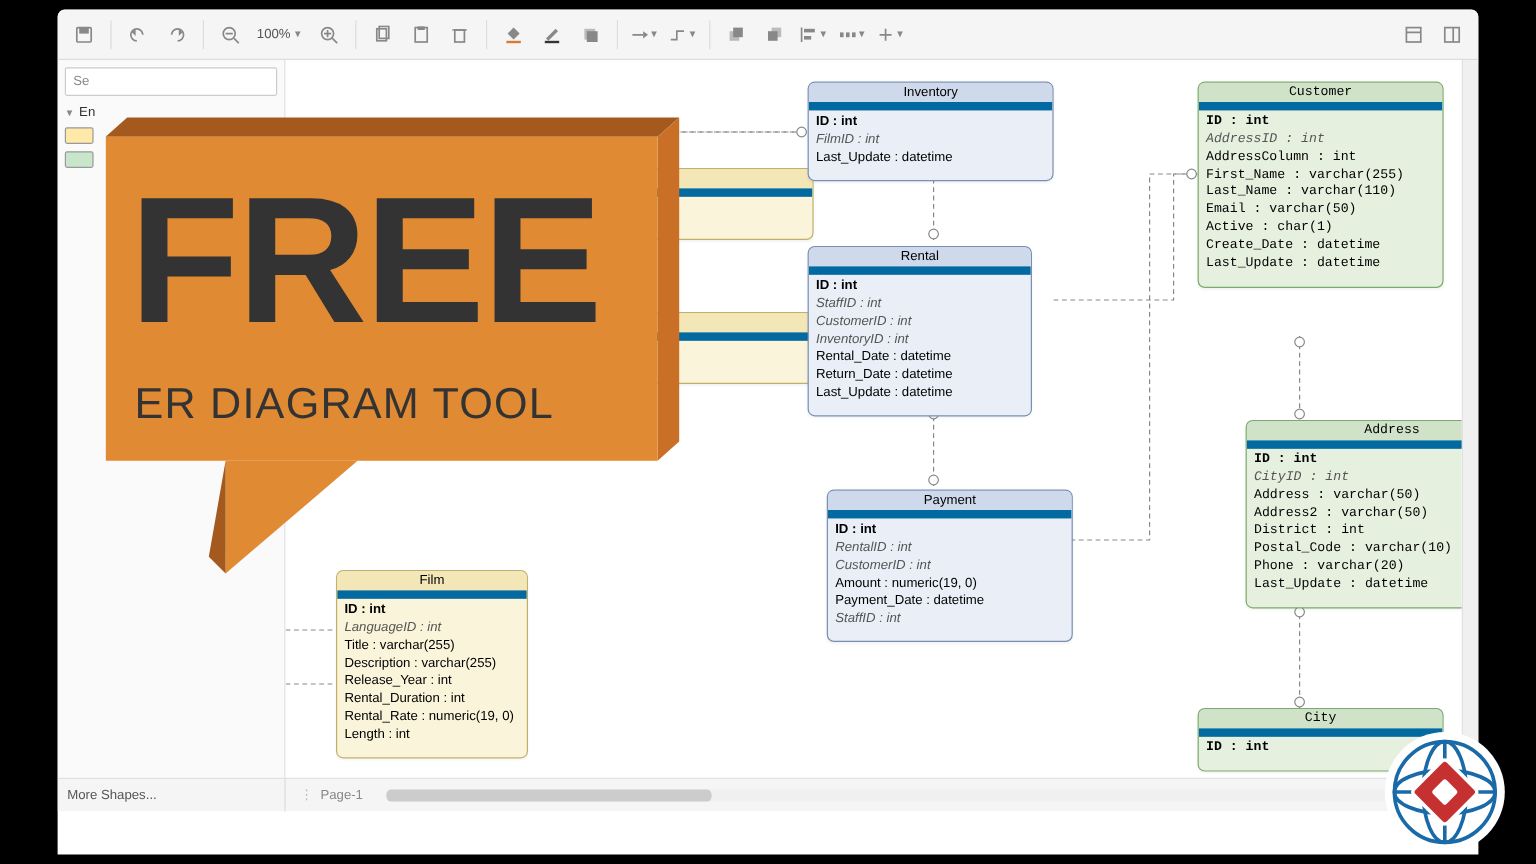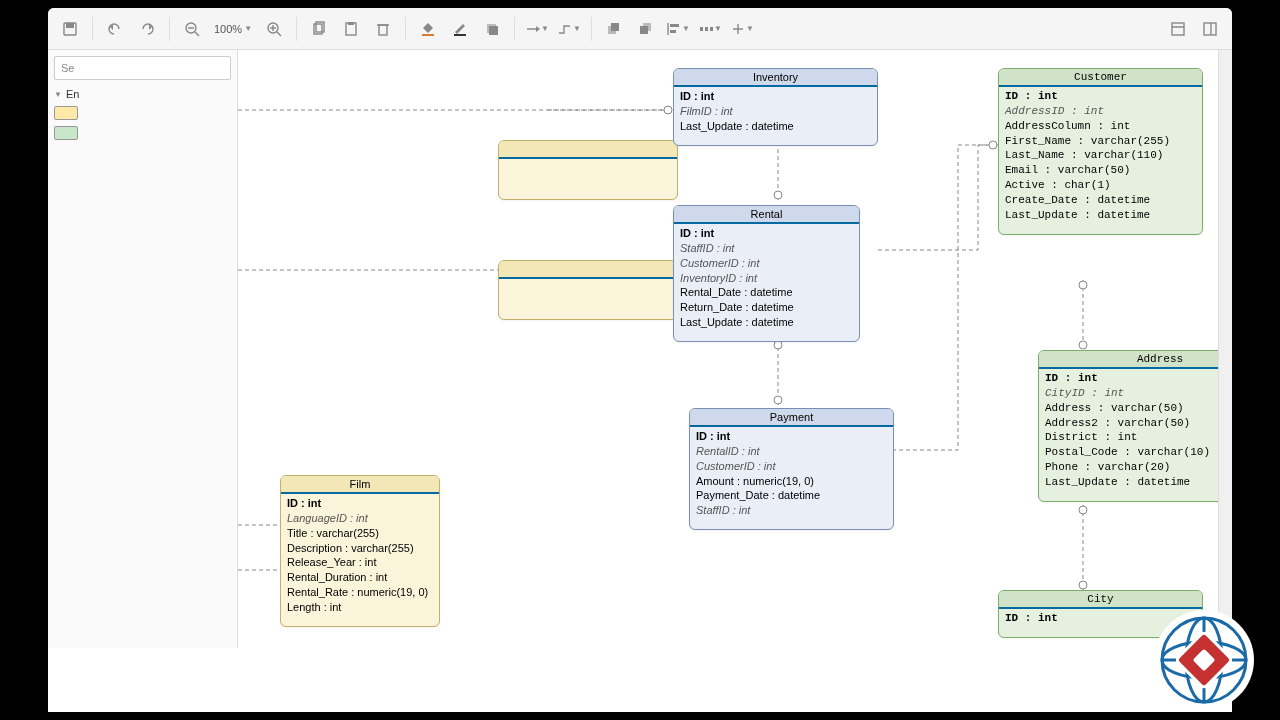--- a/index.html
+++ b/index.html
@@ -31,21 +31,21 @@
 .mini-shape.green { background: #c8e6c9; }
 .canvas { flex: 1; background: #fff; position: relative; overflow: hidden; }
 .vscroll { width: 14px; background: #f0f0f0; border-left: 1px solid #ddd; }
 .statusbar { height: 28px; background: #f5f5f5; border-top: 1px solid #ddd; display: flex; align-items: center; font-size: 11px; color: #555; }
 .more-shapes { width: 190px; padding: 0 8px; border-right: 1px solid #ddd; height: 100%; display: flex; align-items: center; }
 .page-tab { padding: 0 12px; color: #888; display: flex; align-items: center; gap: 6px; }
 .hscroll-track { flex: 1; height: 10px; background: #f0f0f0; border-radius: 4px; margin: 0 8px; position: relative; }
 .hscroll-thumb { position: absolute; left: 0; width: 30%; height: 100%; background: #ccc; border-radius: 4px; }
 
 .entity { position: absolute; border: 1px solid #6b7fa0; border-radius: 6px; font-size: 11px; overflow: hidden; background: #fff; box-shadow: 0 1px 2px rgba(0,0,0,0.05); }
-.entity .title { text-align: center; padding: 2px 6px; border-bottom: 2px solid #0369a1; font-size: 11px; }
+.entity .title { text-align: center; padding: 2px 6px; border-bottom: 7px solid #0369a1; font-size: 11px; }
 .entity .rows { padding: 2px 6px 11px; line-height: 1.35; }
 .entity .pk { font-weight: bold; }
 .entity .fk { font-style: italic; color: #555; }
 .entity.blue .title { background: #cfd9ec; }
 .entity.blue { background: #e9eef7; border-color: #7a8fb5; }
 .entity.green .title { background: #d0e3c8; }
 .entity.green { background: #e6f0df; border-color: #7cab6e; font-family: Liberation Mono, monospace; }
 .entity.yellow .title { background: #f3e7b8; }
 .entity.yellow { background: #faf4da; border-color: #c2b06a; }
 svg.rel { position: absolute; top: 0; left: 0; pointer-events: none; }
@@ -355,21 +355,46 @@
         <div class="title">City</div>
         <div class="rows">
             <div class="pk">ID : int</div>
           </div>
       </div>
     </div>
 
     <div class="vscroll"></div>
   </div>
 
-
+  <div class="statusbar">
+    <div class="more-shapes">More Shapes...</div>
+    <div class="page-tab">
+        <span style="color:#bbb">⋮</span>
+        <span>Page-1</span>
+      </div>
+    <div class="hscroll-track">
+        <div class="hscroll-thumb"></div>
+      </div>
+  </div>
+
+  <div class="banner">
+    <svg viewBox="0 0 480 430">
+
+      <polygon points="0,56 18,40 478,40 460,56" fill="#a45a1e"></polygon>
+
+      <polygon points="460,56 478,40 478,310 460,326" fill="#c96f26"></polygon>
+
+      <polygon points="0,56 460,56 460,326 0,326" fill="#e08a33"></polygon>
+
+      <polygon points="100,326 210,326 100,420" fill="#e08a33"></polygon>
+      <polygon points="100,326 100,420 86,406" fill="#a45a1e"></polygon>
+      <text x="20" y="210" class="banner-main">FREE</text>
+      <text x="24" y="290" class="banner-sub">ER DIAGRAM TOOL</text>
+    </svg>
+  </div>
 
 </div>
 
 <div class="logo-badge">
   <svg viewBox="0 0 104 104">
     <circle cx="52" cy="52" r="50" fill="#fff"></circle>
     <g stroke="#1a6aa8" stroke-width="3" fill="none">
       <circle cx="52" cy="52" r="42"></circle>
       <ellipse cx="52" cy="52" rx="42" ry="18"></ellipse>
       <ellipse cx="52" cy="52" rx="18" ry="42"></ellipse>

